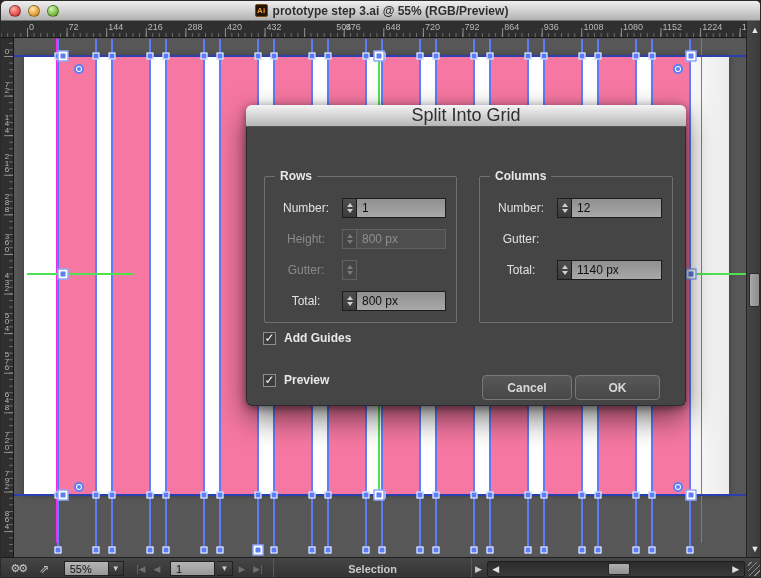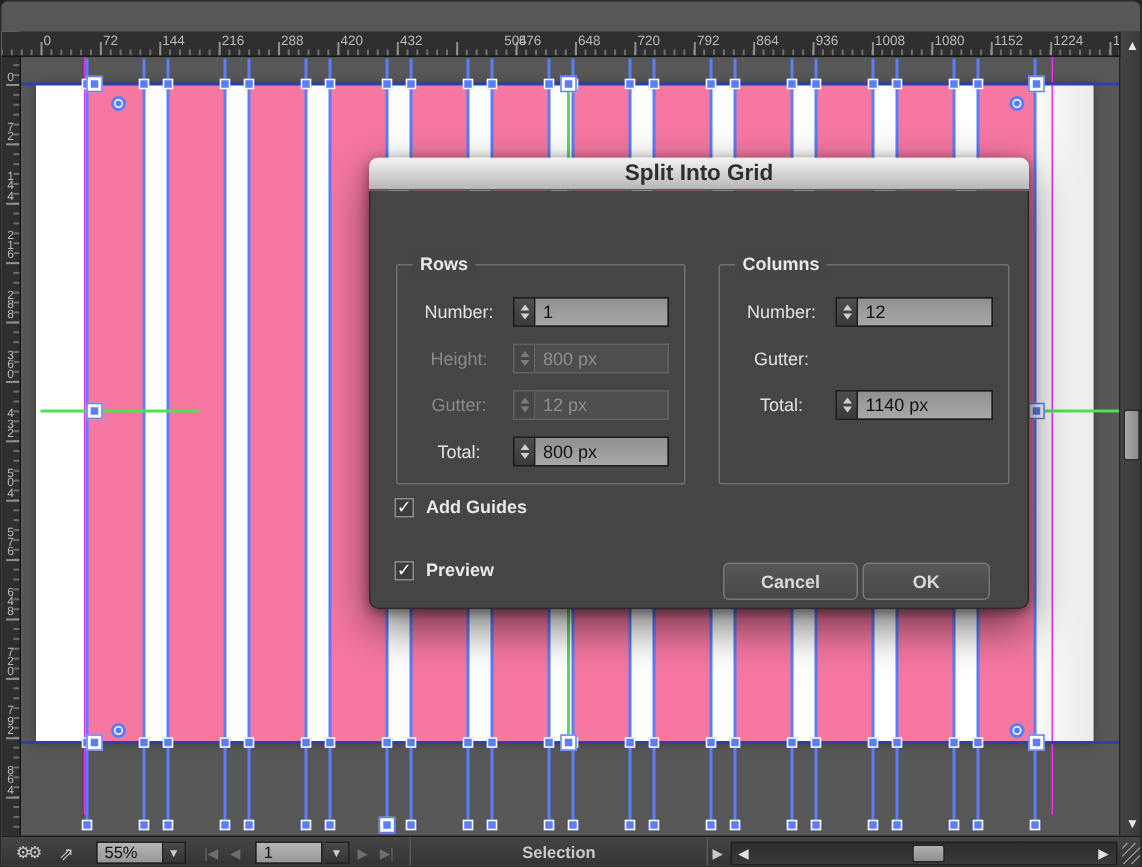--- a/index.html
+++ b/index.html
@@ -104,21 +104,21 @@
   .hscroll .arrow { position:absolute; top:0; width:14px; height:14px; color:#e0e0e0; font-size:9px; text-align:center; line-height:14px; }
   .hscroll .thumb { position:absolute; left:120px; top:1px; width:22px; height:12px; background:linear-gradient(#b0b0b0,#909090); border:1px solid #262626; border-radius:2px; }
   .grip { width:14px; height:14px; margin:0 1px 0 3px;
     background:repeating-linear-gradient(135deg, transparent 0 2px, #8a8a8a 2px 3px, transparent 3px 4px); }
 
   
   .dialog { position:absolute; left:245px; top:104px; width:440px; height:301px; border-radius:6px;
     box-shadow:0 12px 30px rgba(0,0,0,.55), 0 2px 8px rgba(0,0,0,.45); z-index:50; }
   .dlg-title { height:22px; border-radius:6px 6px 0 0; background:linear-gradient(#f4f4f4,#cfcfcf 60%,#b6b6b6);
     border-bottom:1px solid #555; display:flex; align-items:center; justify-content:center;
-    font-size:15px; font-weight:700; color:#2e2e2e; }
+    font-size:18px; font-weight:400; color:#2e2e2e; }
   .dlg-body { position:relative; height:279px; background:#454545; border-radius:0 0 6px 6px; border:1px solid #2b2b2b; border-top:none; }
   .group { position:absolute; top:49px; height:147px; border:1px solid #707070; border-radius:2px; }
   .group.rows { left:17px; width:193px; }
   .group.cols { left:232px; width:194px; }
   .group-label { position:absolute; top:-8px; left:10px; padding:0 5px; background:#454545; font-size:12px; font-weight:700; color:#e8e8e8; }
   .frows { display:flex; flex-direction:column; padding-top:15px; }
   .frow { display:flex; align-items:center; height:31px; padding:0 10px; }
   .flabel { width:62px; text-align:center; margin-right:5px; font-size:12px; color:#e2e2e2; }
   .stepper { width:15px; height:20px; background:linear-gradient(#4e4e4e,#3a3a3a); border:1px solid #1c1c1c;
     display:flex; flex-direction:column; align-items:center; justify-content:center; gap:2px; flex:none; }
@@ -143,20 +143,31 @@
     border:1px solid #787878; border-radius:4px; color:#d9d9d9; font-size:12px; font-weight:700;
     display:flex; align-items:center; justify-content:center; }
   .dlg-btn.cancel { left:235px; width:90px; }
   .dlg-btn.ok { left:328px; width:85px; }
 </style>
 </head>
 <body>
 
 <div id="window">
 
+  <div class="titlebar">
+    <div class="lights">
+      <span class="light red"></span>
+      <span class="light yellow"></span>
+      <span class="light green"></span>
+    </div>
+    <div class="title-wrap">
+      <span class="ai-badge">Ai</span>
+      <span>prototype step 3.ai @ 55% (RGB/Preview)</span>
+    </div>
+  </div>
 
   <div class="corner"></div>
   <div class="hruler" id="hruler">
       <div class="rlab" style="left: 28px;">0</div>
       <div class="rlab" style="left: 67.6px;">72</div>
       <div class="rlab" style="left: 107.2px;">144</div>
       <div class="rlab" style="left: 146.8px;">216</div>
       <div class="rlab" style="left: 186.4px;">288</div>
       <div class="rlab" style="left: 226px;">420</div>
       <div class="rlab" style="left: 265.6px;">432</div>
@@ -426,23 +437,20 @@
             <span class="field">
                 <span>800 px</span>
               </span>
           </div>
           <div class="frow disabled">
             <span class="flabel">Gutter:</span>
             <span class="stepper">
                 <i class="up"></i>
                 <i class="dn"></i>
               </span>
-            <span class="field">
-                <span>12 px</span>
-              </span>
           </div>
           <div class="frow">
             <span class="flabel">Total:</span>
             <span class="stepper">
                 <i class="up"></i>
                 <i class="dn"></i>
               </span>
             <span class="field">
                 <span>800 px</span>
               </span>

